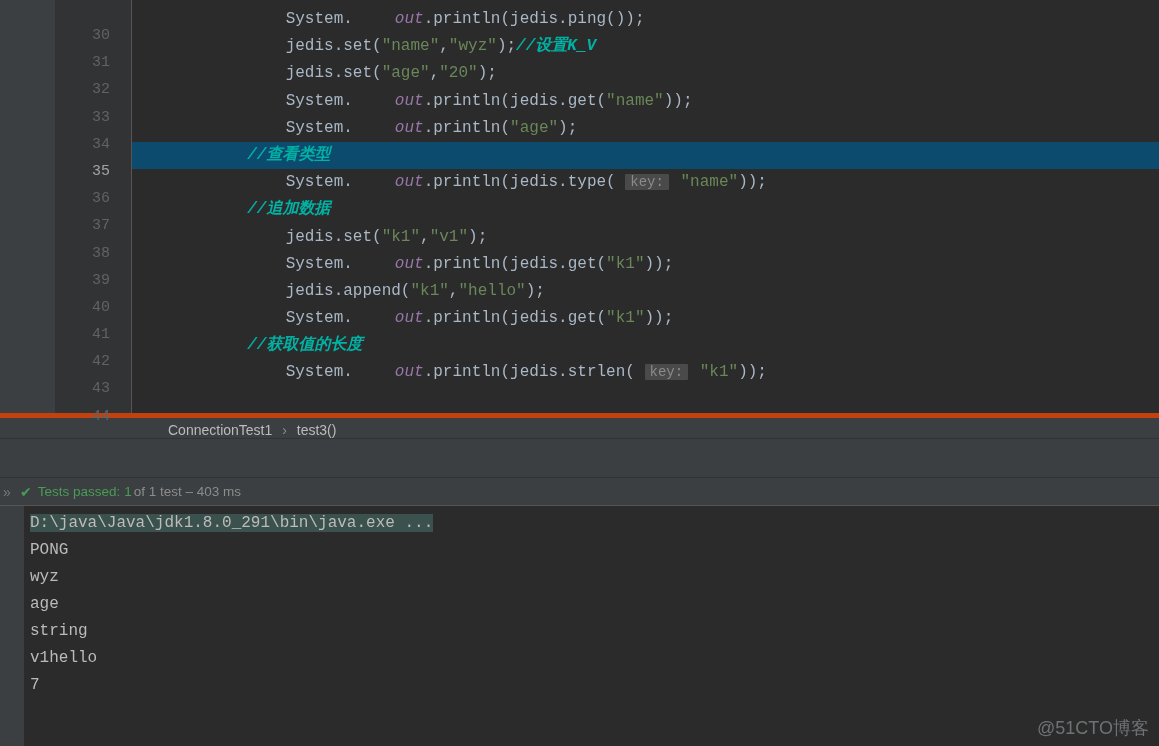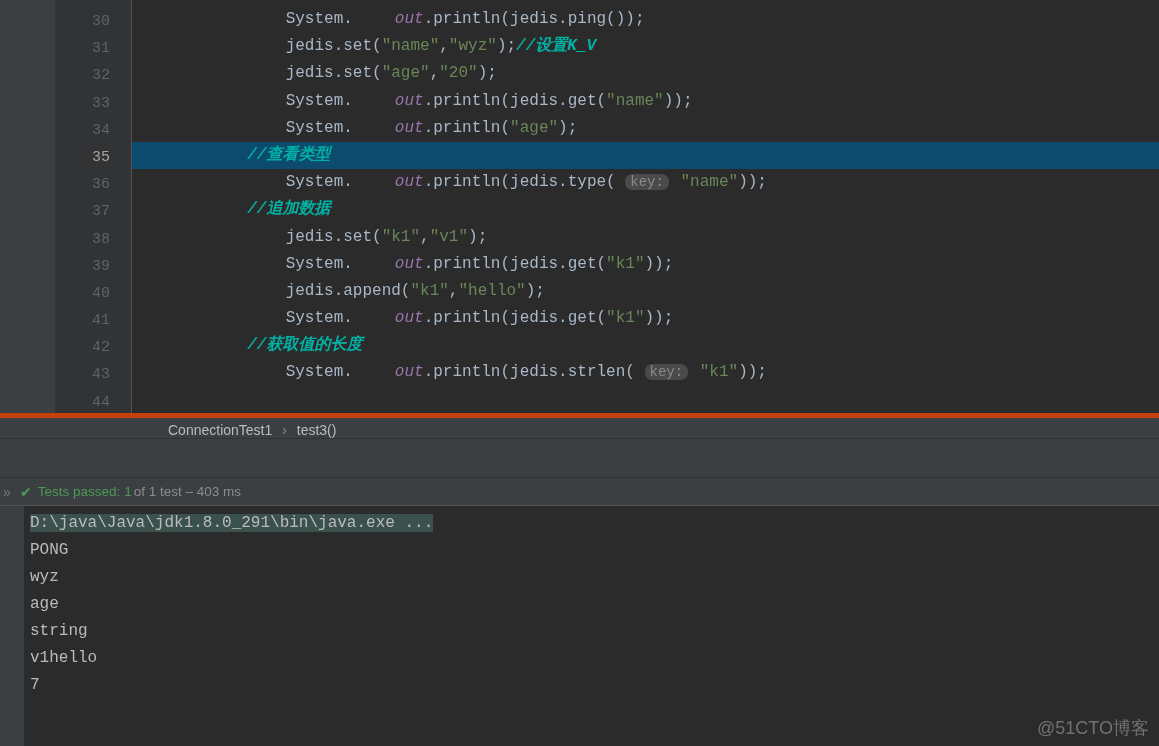--- a/index.html
+++ b/index.html
@@ -20,21 +20,21 @@
   }
   .left-strip {
     width: 55px;
     background: #3c3f41;
     height: 413px;
   }
   .gutter {
     width: 77px;
     background: #313335;
     text-align: right;
-    padding-top: 8px;
+    padding-top: 22px;
     position: relative;
   }
   .line-no {
     height: 27.2px;
     line-height: 27.2px;
     padding-right: 22px;
     color: #606366;
     font-size: 15px;
   }
   .line-no.current {
@@ -128,21 +128,21 @@
     padding: 0;
     color: #bbbbbb;
   }
   
   .s   { color: #6a8759; } 
   .c   { color: #00b1a4; font-weight: bold; font-style: italic; text-align: center; } 
   .f   { color: #9876aa; font-style: italic; margin-left: 42px; } 
   .p   { color: #a9b7c6; } 
   .hint-box {
     background: #4a4a4a;
-    border-radius: 7px;
+    border-radius: 1px;
     padding: 0 5px;
     color: #8a8a8a;
     margin-right: 2px;
     font-size: 14px;
   }
   .watermark {
     position: absolute;
     bottom: 6px;
     right: 10px;
     color: #6f7274;

